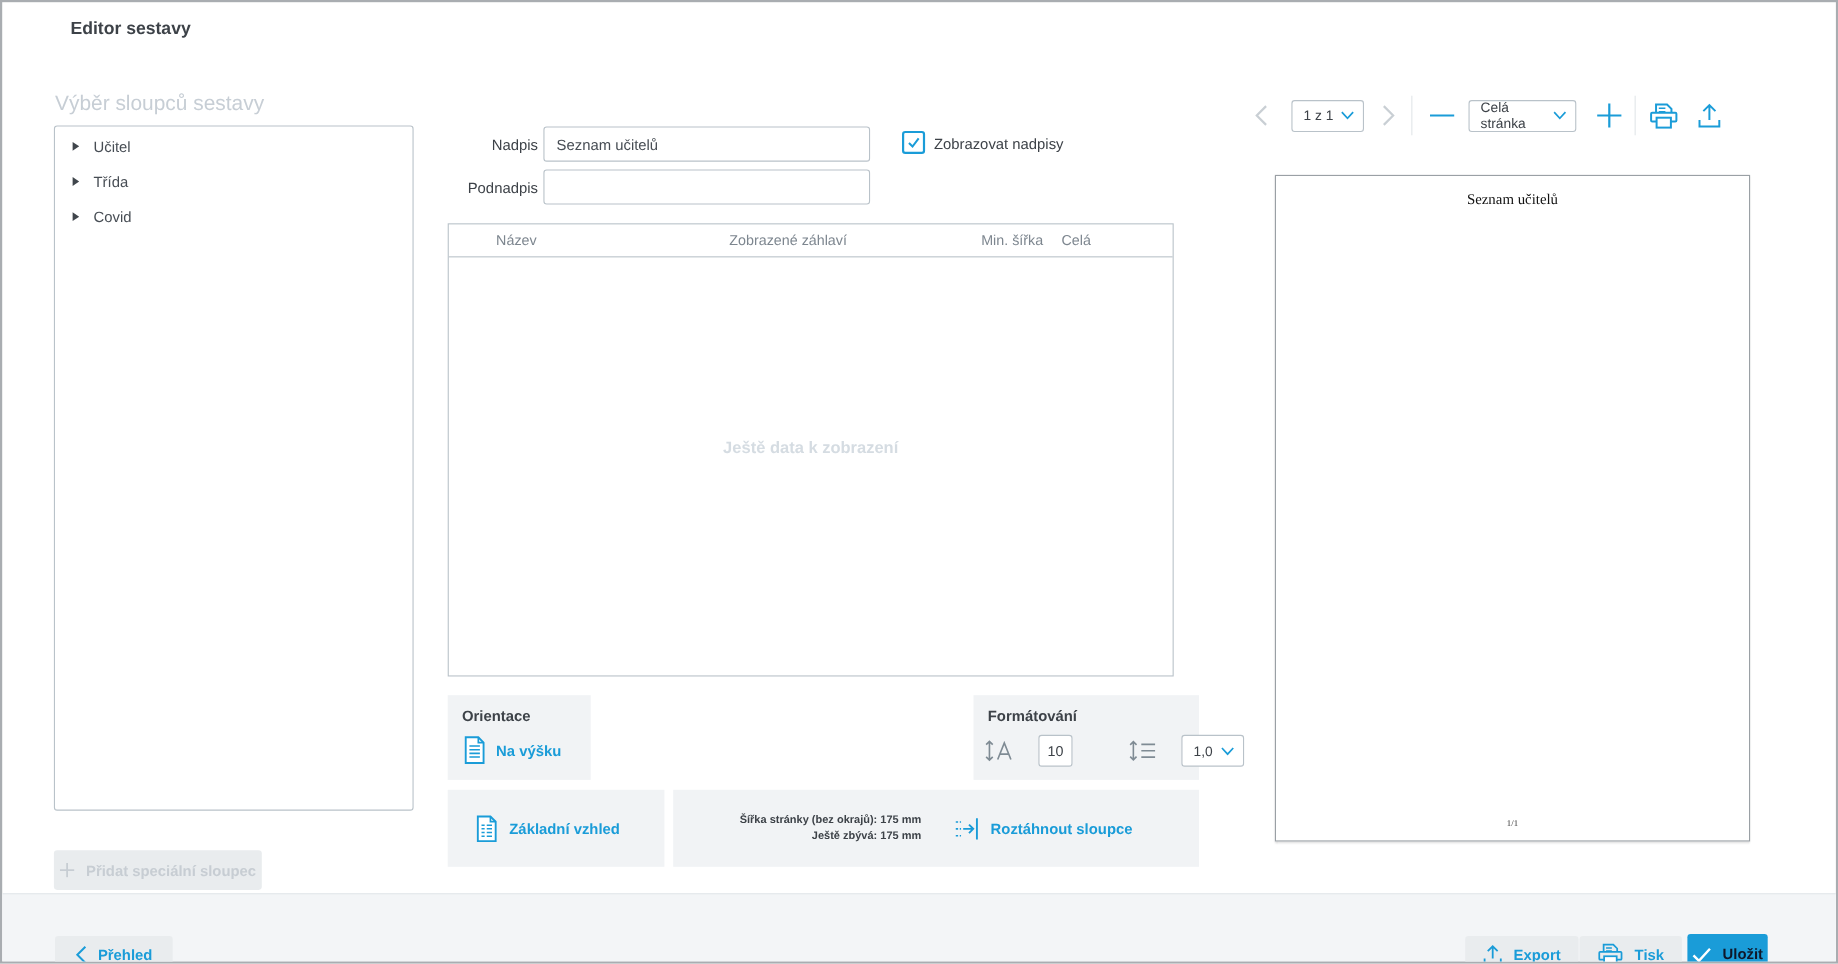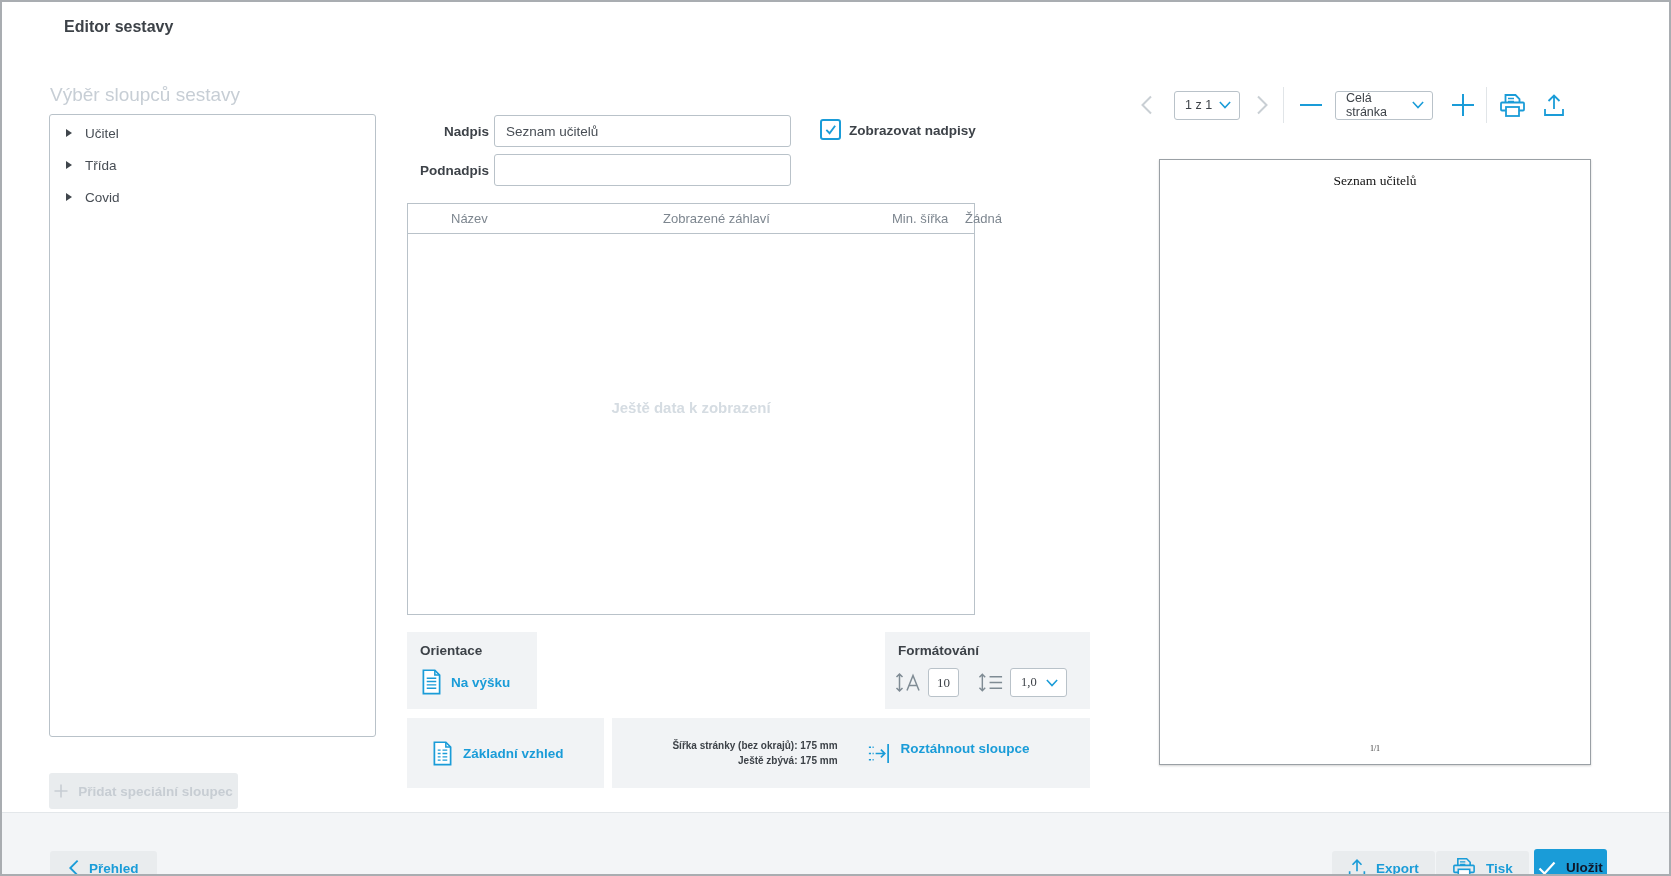--- a/index.html
+++ b/index.html
@@ -20,52 +20,52 @@
   .app-title{left:62px;top:16px;font-size:16px;font-weight:700;}
   .left-heading{left:48px;top:82px;font-size:19px;color:#c7ced5;}
 
   .tree{left:47px;top:112px;width:327px;height:623px;border:1px solid var(--border);border-radius:3px;background:#fff;padding-top:2px;}
   .tree-item{height:32px;display:flex;align-items:center;padding-left:16px;gap:13px;font-size:13.5px;color:#474d54;cursor:pointer;}
   .tri{width:0;height:0;border-left:6px solid #40464c;border-top:4.5px solid transparent;border-bottom:4.5px solid transparent;}
 
   .btn{display:flex;align-items:center;justify-content:center;gap:10px;background:var(--btn);border-radius:3px;font-weight:700;font-size:13.5px;color:var(--accent);cursor:pointer;border:none;margin-top:24px;}
   .add-special{left:47px;top:747px;width:189px;height:36px;color:#c7cdd3;}
 
-  .field-label{font-weight:700;font-size:13.5px;color:var(--dark);}
+  .field-label{font-weight:400;font-size:13.5px;color:var(--dark);}
   .lbl-title{left:405px;top:122px;width:82px;text-align:right;}
   .lbl-subtitle{left:405px;top:161px;width:82px;text-align:right;}
   .text-input{position:absolute;left:492px;width:297px;height:32px;border:1px solid var(--border);border-radius:3px;padding:0 11px;font-size:13.5px;color:#474d54;font-family:inherit;outline:none;background:#fff;}
   .inp-title{top:113px;}
   .inp-subtitle{top:152px;}
 
   .checkbox{left:818px;top:117px;width:21px;height:21px;border:2px solid var(--accent);border-radius:3px;background:#fff;cursor:pointer;display:flex;align-items:center;justify-content:center;}
   .checkbox svg{display:none;}
   .checkbox.checked svg{display:block;}
   .cb-label{left:847px;top:121px;}
 
-  .dtable{left:405px;top:201px;width:568px;height:412px;border:1px solid var(--border);background:#fff;}
+  .dtable{left:405px;top:201px;width:660px;height:412px;border:1px solid var(--border);background:#fff;}
   .thead{position:relative;height:30px;border-bottom:1px solid var(--border);font-size:13px;color:var(--mid);}
   .thead span{position:absolute;top:0;line-height:30px;}
   .th-0{left:43px;} .th-1{left:255px;} .th-2{left:484px;} .th-3{left:557px;}
   .empty-state{position:absolute;left:0;right:0;top:195px;text-align:center;font-weight:700;font-size:15px;color:#d5dce2;}
 
   .panel{position:absolute;background:var(--panel);}
   .panel-label{position:absolute;left:13px;top:11px;font-weight:700;font-size:13.5px;color:var(--dark);}
   .p-orient{left:405px;top:630px;width:130px;height:77px;}
   .orient-btn{position:absolute;left:14px;top:37px;display:flex;align-items:center;gap:9px;color:var(--accent);font-weight:700;font-size:13.5px;cursor:pointer;}
   .p-format{left:883px;top:630px;width:205px;height:77px;}
-  .fmt-row{position:absolute;left:10px;top:36px;display:flex;align-items:center;gap:6px;color:#7f8b94;font-family:Liberation Serif, serif;}
+  .fmt-row{position:absolute;left:10px;top:36px;display:flex;align-items:center;gap:22px;color:#7f8b94;}
   .fmt-input{width:31px;height:29px;border:1px solid var(--border);border-radius:3px;text-align:center;font-size:13px;color:var(--dark);font-family:inherit;outline:none;background:#fff;}
   .selectbox{height:29px;border:1px solid var(--border);border-radius:3px;background:#fff;display:flex;align-items:center;justify-content:space-between;padding:0 8px 0 10px;font-size:12.5px;color:var(--dark);cursor:pointer;gap:6px;}
   .sel-spacing{width:57px;}
   .p-base{left:405px;top:716px;width:197px;height:70px;}
   .base-btn{position:absolute;left:25px;top:23px;display:flex;align-items:center;gap:10px;color:var(--accent);font-weight:700;font-size:13.5px;cursor:pointer;}
   .p-info{left:610px;top:716px;width:478px;height:70px;display:flex;align-items:center;justify-content:center;gap:28px;}
   .width-text{text-align:right;font-weight:700;font-size:10px;color:var(--dark);line-height:1.5;}
-  .stretch-btn{display:flex;align-items:flex-start;gap:10px;color:var(--accent);font-weight:700;font-size:13.5px;cursor:pointer;}
+  .stretch-btn{display:flex;align-items:center;gap:10px;color:var(--accent);font-weight:700;font-size:13.5px;cursor:pointer;}
 
   .pv-toolbar{left:1138px;top:88px;height:30px;display:flex;align-items:center;}
   .tool{display:flex;align-items:center;justify-content:center;cursor:pointer;background:none;border:none;}
   .chev-disabled{color:#c9cfd4;}
   .blue{color:var(--accent);}
   .vsep{width:1px;height:36px;background:#e1e5e8;}
   .sel-page{width:66px;margin-left:21px;}
   .m-chevr{margin-left:16px;}
   .m-sep1{margin-left:14px;}
   .m-minus{margin-left:15px;}
@@ -127,21 +127,21 @@
         <path d="M2.5 7.5 L6 11 L12 3" fill="none" stroke="var(--accent)" stroke-width="2"></path>
       </svg>
   </div>
   <div class="abs field-label cb-label">Zobrazovat nadpisy</div>
 
   <div class="abs dtable">
     <div class="thead">
       <span class="th-0">Název</span>
       <span class="th-1">Zobrazené záhlaví</span>
       <span class="th-2">Min. šířka</span>
-      <span class="th-3">Žádná</span>
+      <span class="th-3">Celá</span>
     </div>
     <div class="empty-state">Ještě data k zobrazení</div>
   </div>
 
   <div class="panel p-orient">
     <div class="panel-label">Orientace</div>
     <div class="orient-btn">
       <svg width="21" height="26" viewBox="0 0 22 27">
         <path d="M2.5 1.2 h12 l5 5 v19.5 h-17 z" fill="#fff" stroke="currentColor" stroke-width="1.8"></path>
         <path d="M14.5 1.2 v5 h5" fill="none" stroke="currentColor" stroke-width="1.6"></path>

